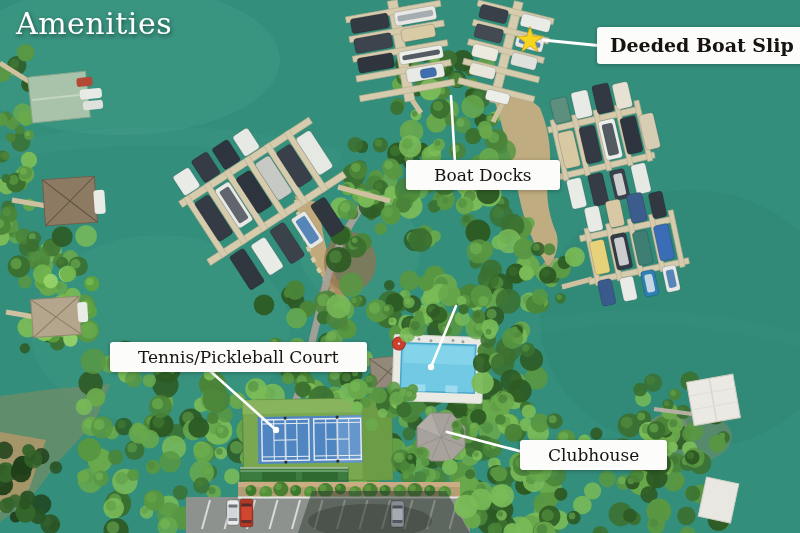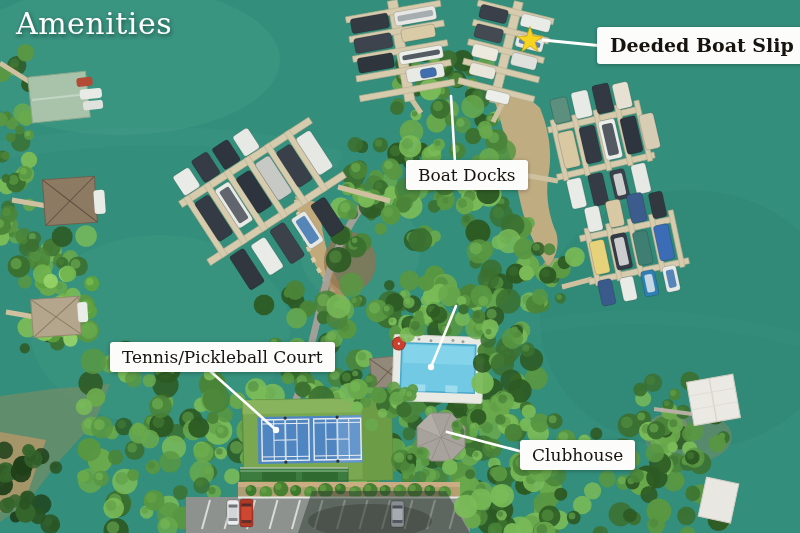--- a/index.html
+++ b/index.html
@@ -1,21 +1,21 @@
 <!DOCTYPE html>
 <html><head>
 <meta charset="utf-8">
 <style>
   html,body{margin:0;padding:0;background:#222;}
   .stage{position:relative;width:800px;height:533px;overflow:hidden;
          font-family:"DejaVu Serif","Liberation Serif",serif;background:#338e7b;text-align:center;}
   .stage svg{position:absolute;left:0;top:0;}
   .map-title{position:absolute;left:16px;top:6px;color:#fff;font-size:30px;
              letter-spacing:.5px;text-shadow:1px 2px 4px rgba(0,0,0,.45);z-index:5;}
-  .label{position:absolute;background:#fcfcfa;color:#17130e;padding:4px 12px;
+  .label{position:absolute;background:#fcfcfa;color:#17130e;padding:4px 28px;
          border-radius:3px;box-shadow:0 1px 4px rgba(0,0,0,.28);font-size:17px;
          line-height:1.3;white-space:nowrap;z-index:5;}
   .label.bold{font-weight:bold;font-size:19px;padding:6px 13px;}
   #lbl-deeded{left:597px;top:27px;}
   #lbl-boatdocks{left:406px;top:160px;}
   #lbl-pool{left:437px;top:281px;}
   #lbl-tennis{left:110px;top:342px;}
   #lbl-clubhouse{left:520px;top:440px;}
 </style>
 </head>

